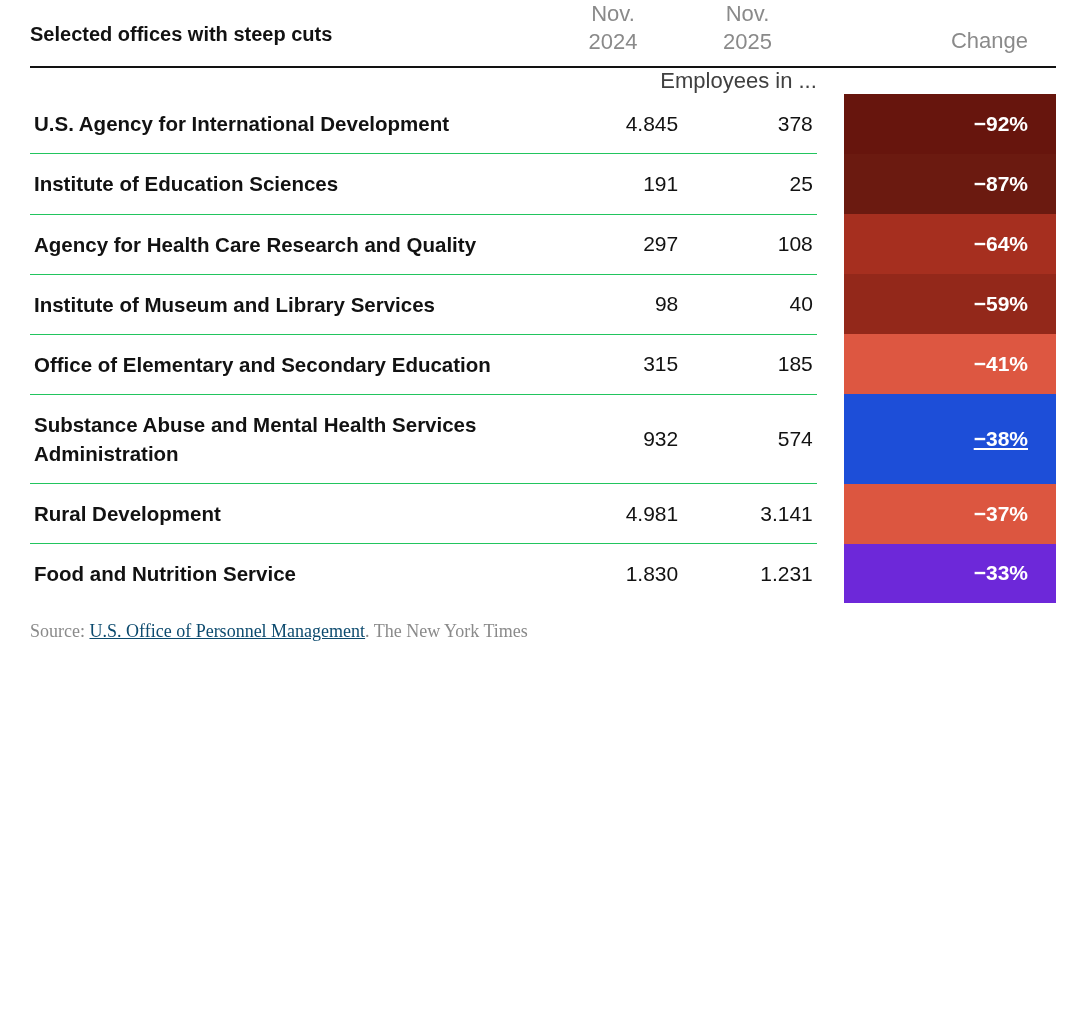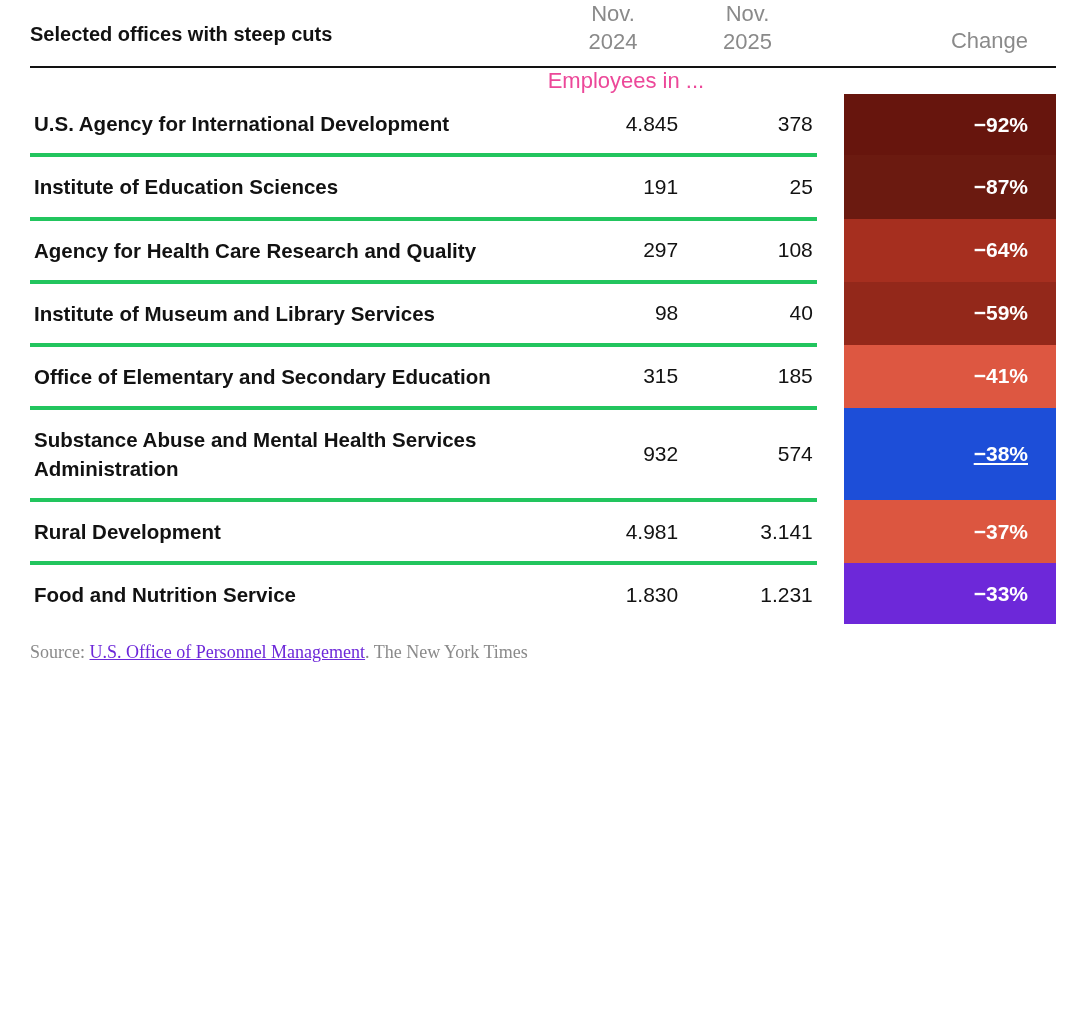--- a/index.html
+++ b/index.html
@@ -24,22 +24,22 @@
   .table {
     width: 1026px;
     border-collapse: collapse;
     table-layout: fixed;
   }
   .super-head td {
     border: none;
     padding: 0;
   }
   .super-label {
-    text-align: left;
-    color: #ec4899;
+    text-align: right;
+    color: #404040;
     font-size: 22px;
     padding-top: 38px;
     padding-bottom: 22px;
     font-weight: 400;
   }
   .col-name { width: 500px; }
   .col-y1 { width: 130px; }
   .col-y2 { width: 130px; }
   .col-change { width: 205px; }
   .col-spacer { width: 26px; }
@@ -73,21 +73,21 @@
     padding: 0;
     border: none;
   }
   .head-rule .rule {
     height: 2px;
     background: #121212;
     font-size: 0;
     line-height: 0;
   }
   tbody tr td {
-    border-top: 4px solid #22c55e;
+    border-top: 1px solid #22c55e;
   }
   tbody tr:first-child td {
     border-top: none;
   }
   td.name {
     font-weight: 700;
     font-size: 20.5px;
     line-height: 1.42;
     color: #121212;
     padding: 15px 14px 15px 4px;
@@ -115,21 +115,21 @@
     padding: 15px 28px 15px 10px;
     vertical-align: middle;
   }
   .source {
     font-size: 18px;
     color: #8a8a8a;
     padding-top: 18px;
     font-family: "Liberation Serif", serif;
   }
   .source a {
-    color: #6d28d9;
+    color: #0c4a6e;
     text-decoration: underline;
   }
   .source .nyt {
     color: #8a8a8a;
   }
 </style>
 </head>
 <body>
 
 <div class="wrap">

